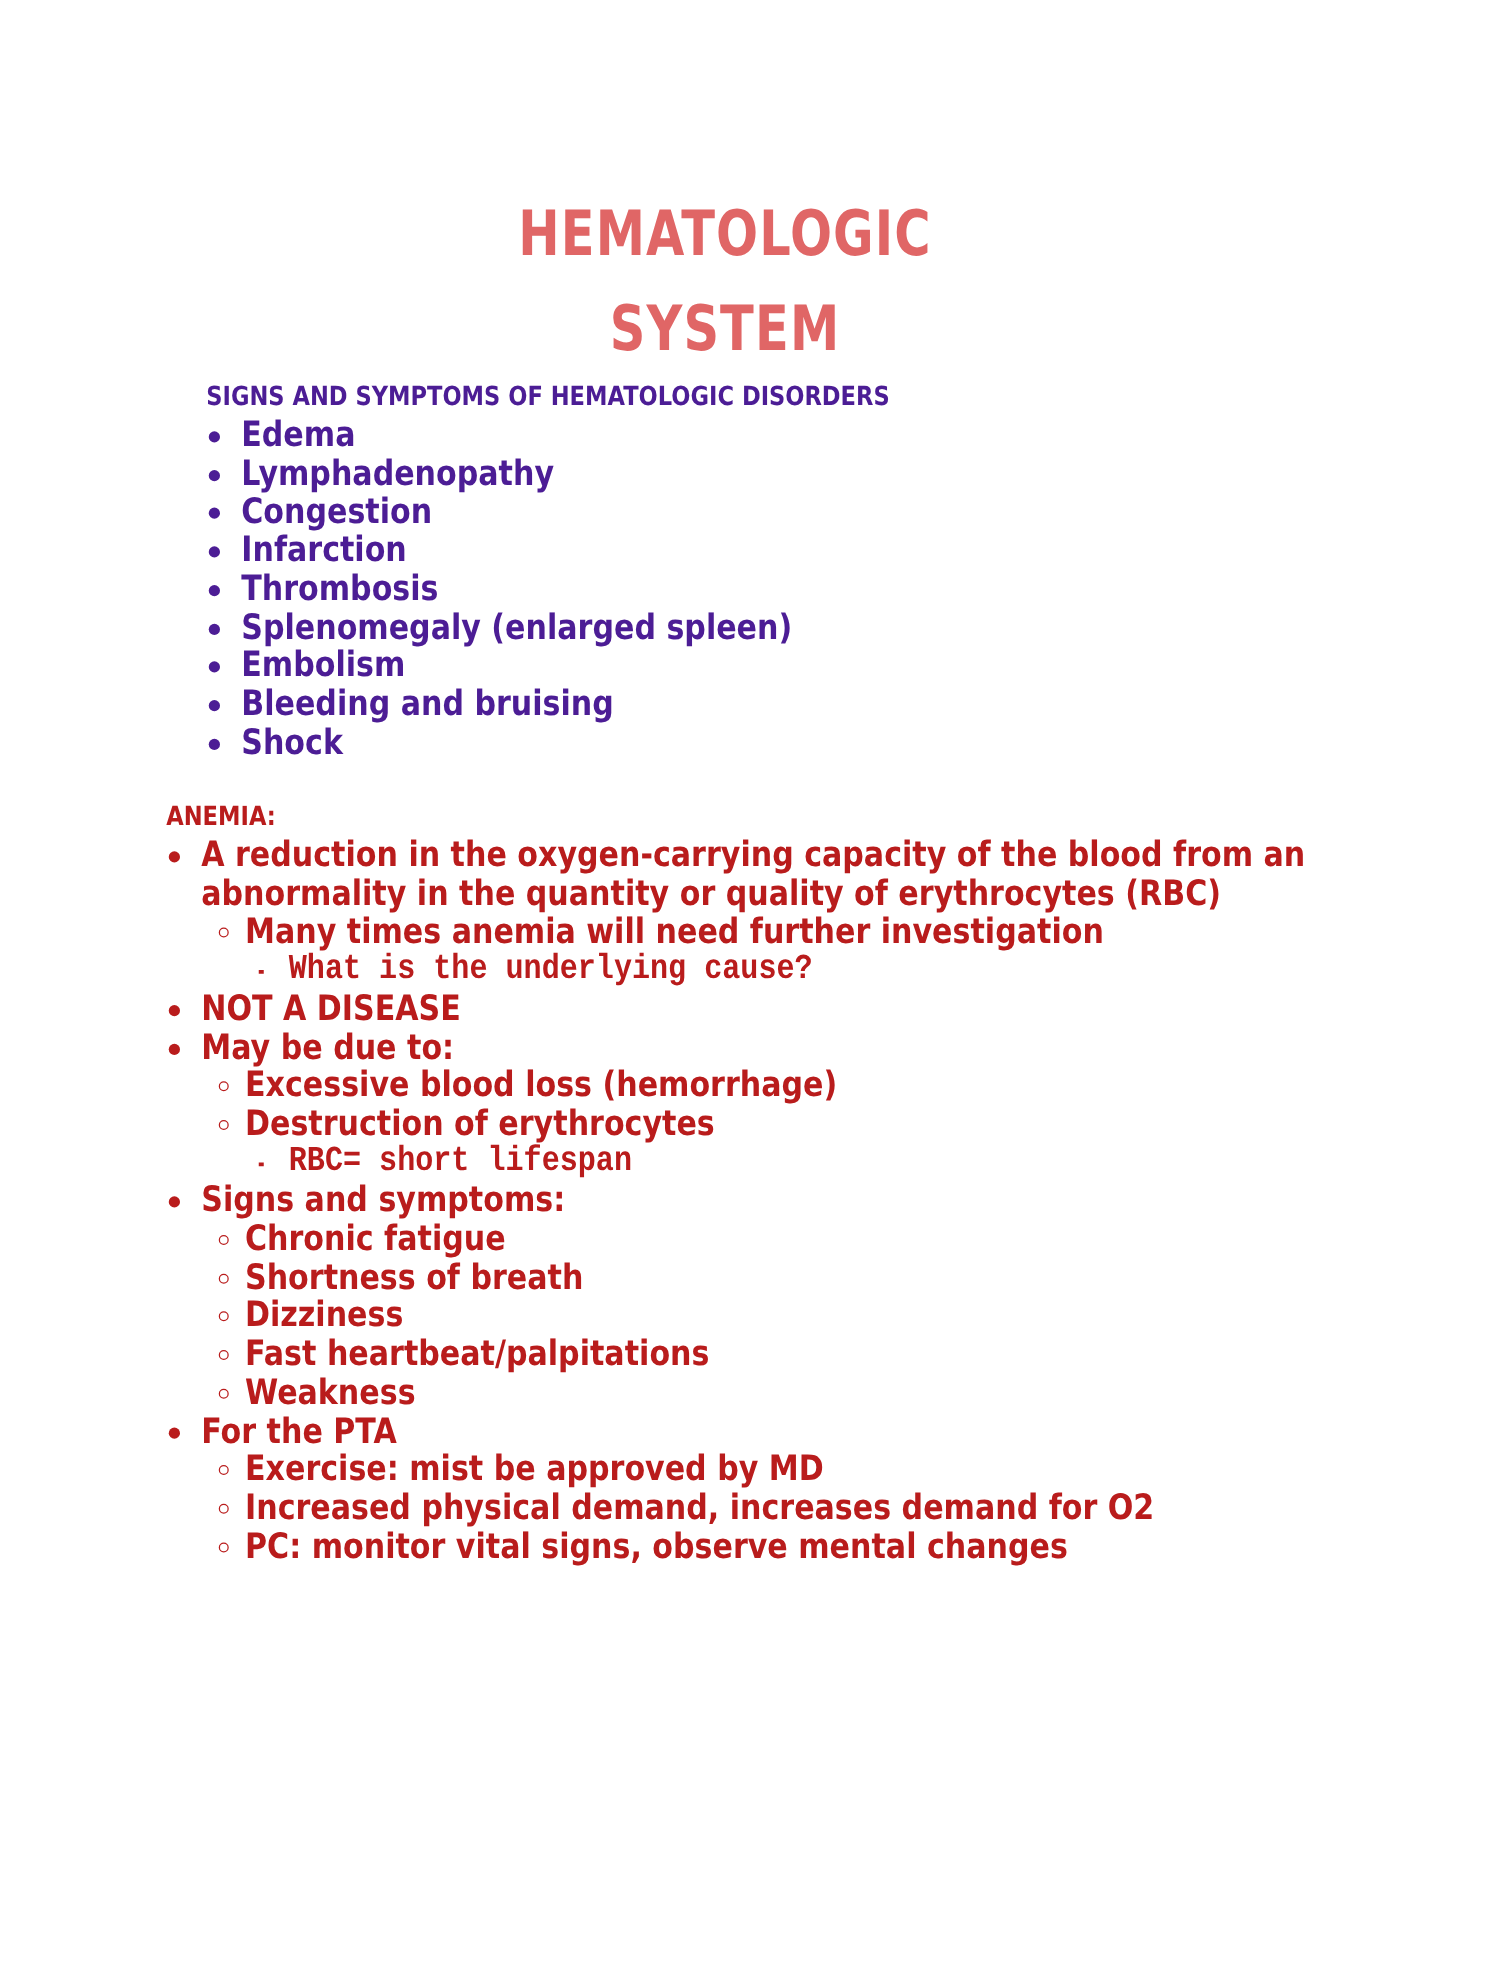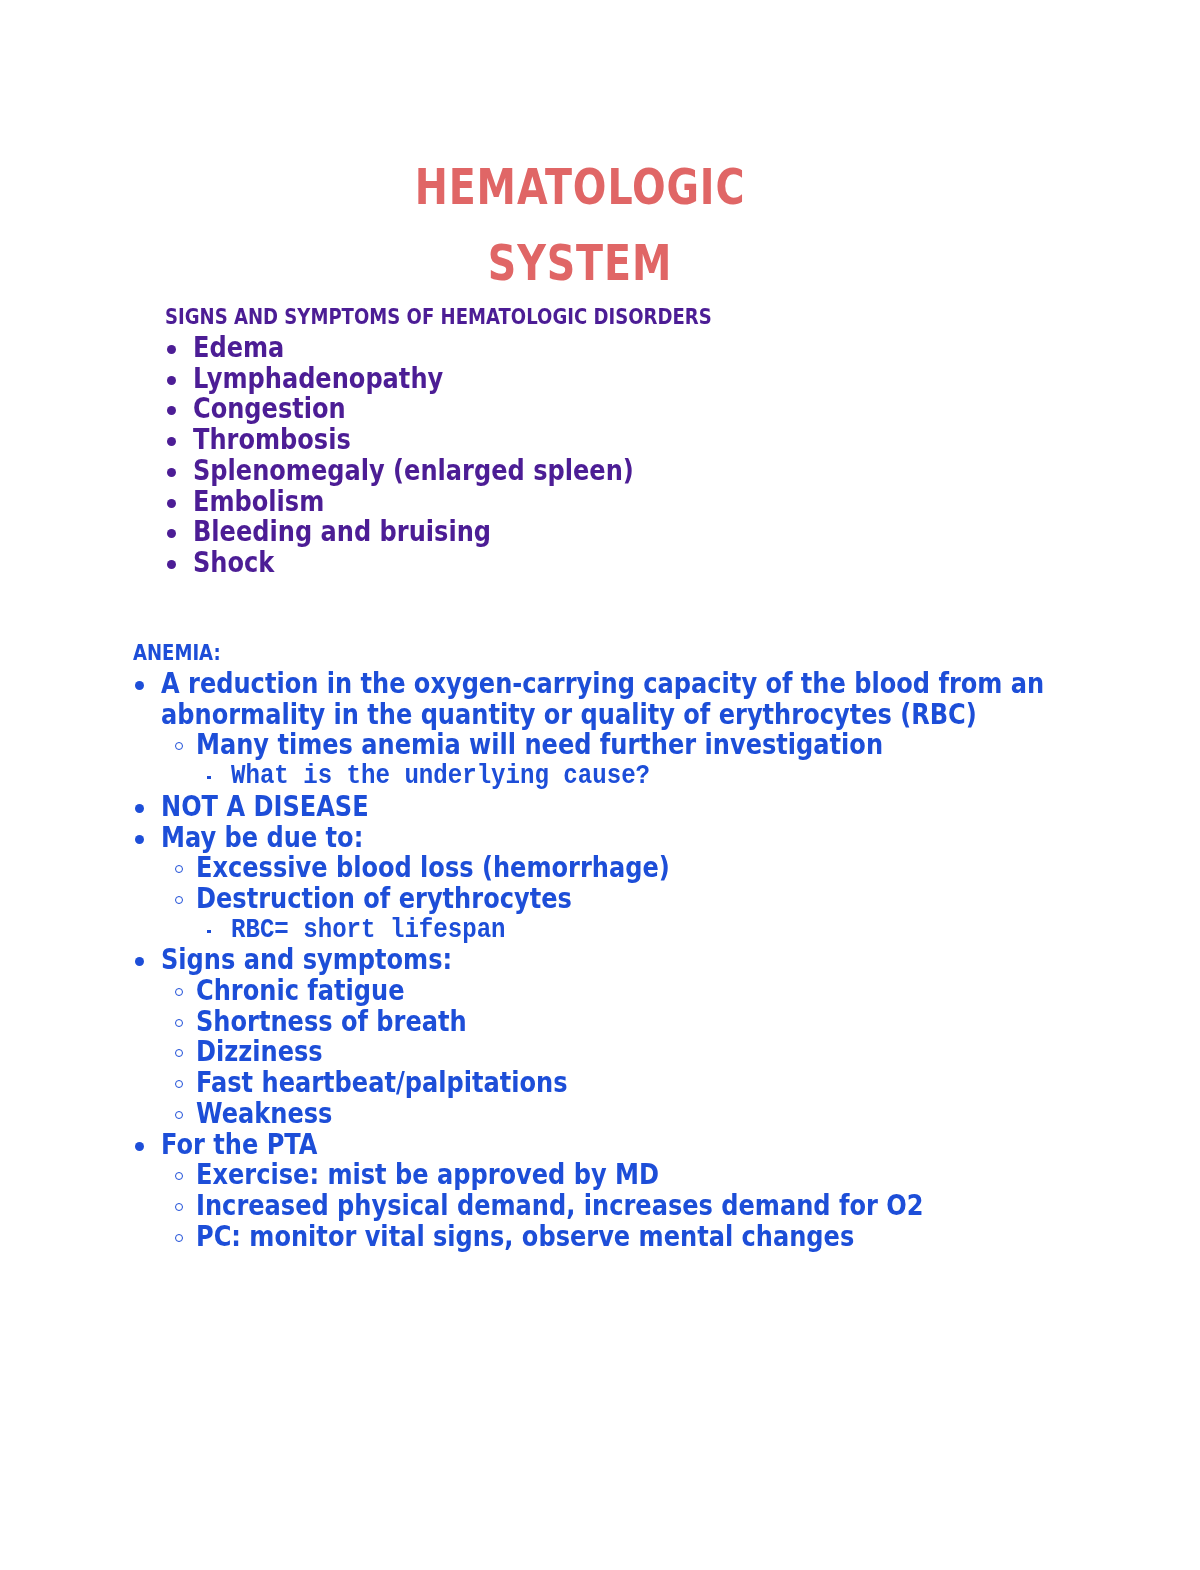--- a/index.html
+++ b/index.html
@@ -44,21 +44,21 @@
     }
     .heading {
       font-size: 21px;
       line-height: 31px;
       height: 31px;
       white-space: nowrap;
       transform: scaleX(0.86);
       transform-origin: 0 0;
     }
     .green { color: #4c1d95; margin-left: 32px; }
-    .purple { color: #1d4ed8; }
+    .purple { color: #b91c1c; }
 
     ul { list-style: none; margin: 0; padding: 0; }
     li.row {
       position: relative;
       font-size: 28px;
       line-height: 30.7px;
       white-space: nowrap;
     }
     li.row .txt {
       display: inline-block;
@@ -100,20 +100,21 @@
 
   <div class="title l1">HEMATOLOGIC</div>
   <div class="title l2">SYSTEM</div>
 
   <div class="section green green-section">
     <div class="heading">SIGNS AND SYMPTOMS OF HEMATOLOGIC DISORDERS</div>
     <ul>
       <li class="row lvl1"><span class="bullet b-disc"></span><span class="txt">Edema</span></li>
       <li class="row lvl1"><span class="bullet b-disc"></span><span class="txt">Lymphadenopathy</span></li>
       <li class="row lvl1"><span class="bullet b-disc"></span><span class="txt">Congestion</span></li>
+      <li class="row lvl1"><span class="bullet b-disc"></span><span class="txt">Infarction</span></li>
       <li class="row lvl1"><span class="bullet b-disc"></span><span class="txt">Thrombosis</span></li>
       <li class="row lvl1"><span class="bullet b-disc"></span><span class="txt">Splenomegaly (enlarged spleen)</span></li>
       <li class="row lvl1"><span class="bullet b-disc"></span><span class="txt">Embolism</span></li>
       <li class="row lvl1"><span class="bullet b-disc"></span><span class="txt">Bleeding and bruising</span></li>
       <li class="row lvl1"><span class="bullet b-disc"></span><span class="txt">Shock</span></li>
     </ul>
   </div>
 
   <div class="section purple purple-section">
     <div class="heading">ANEMIA:</div>

